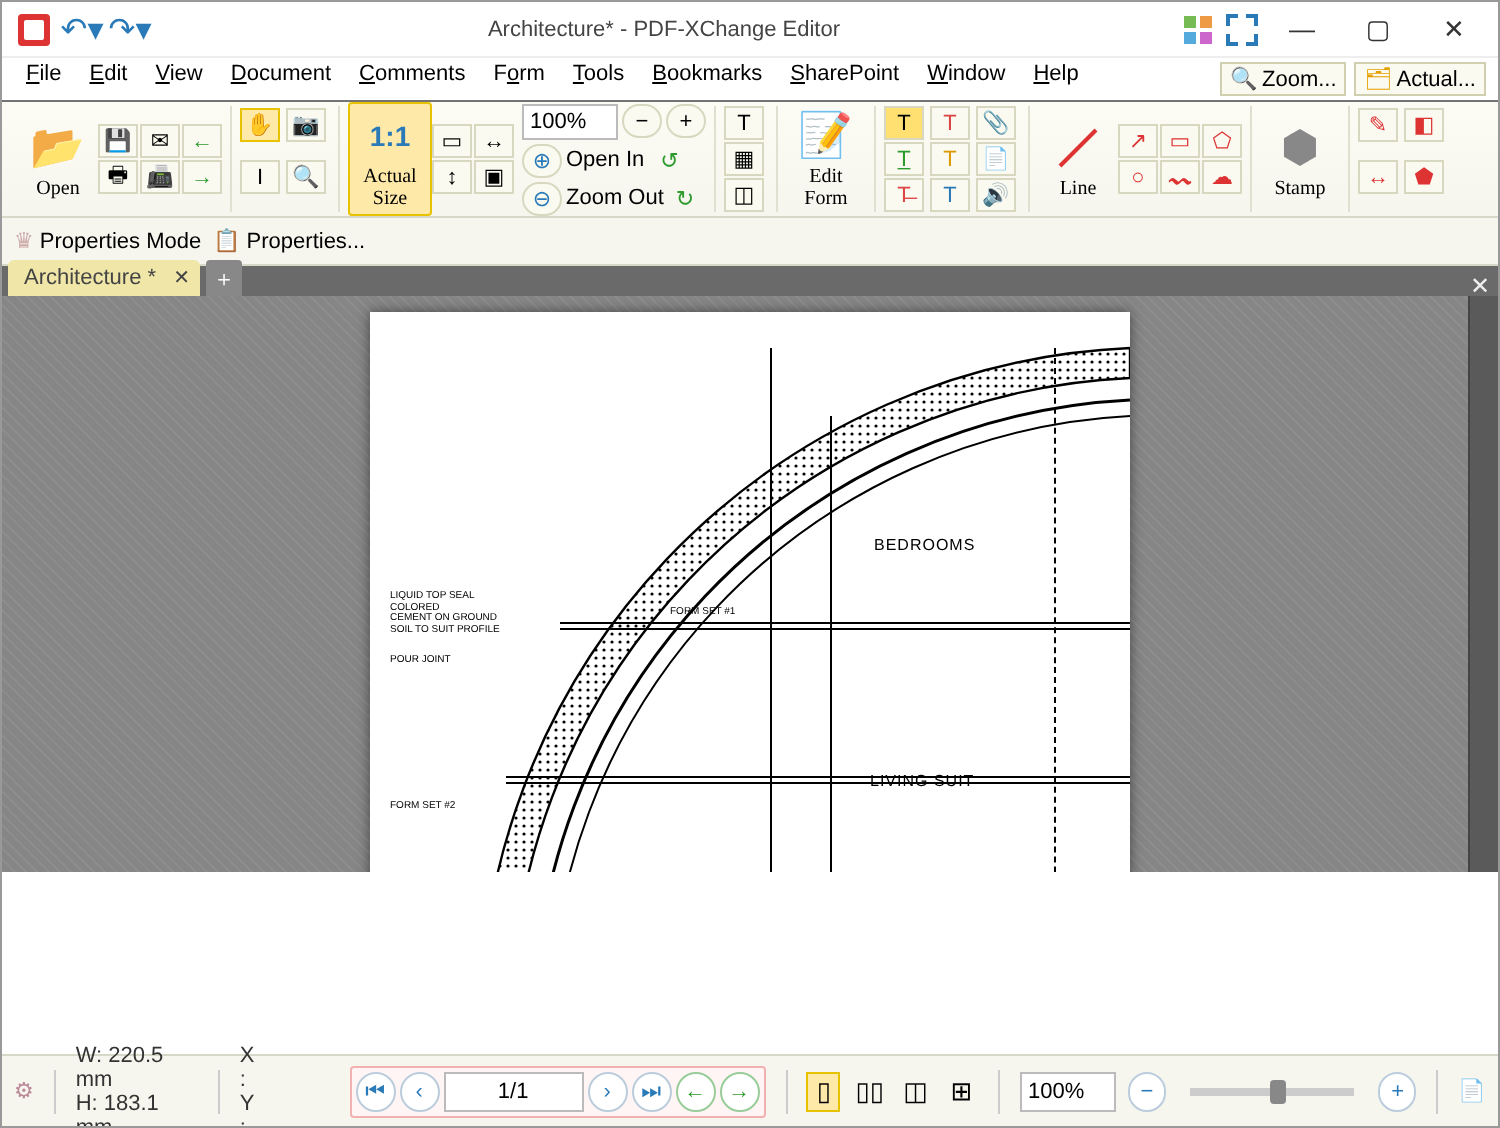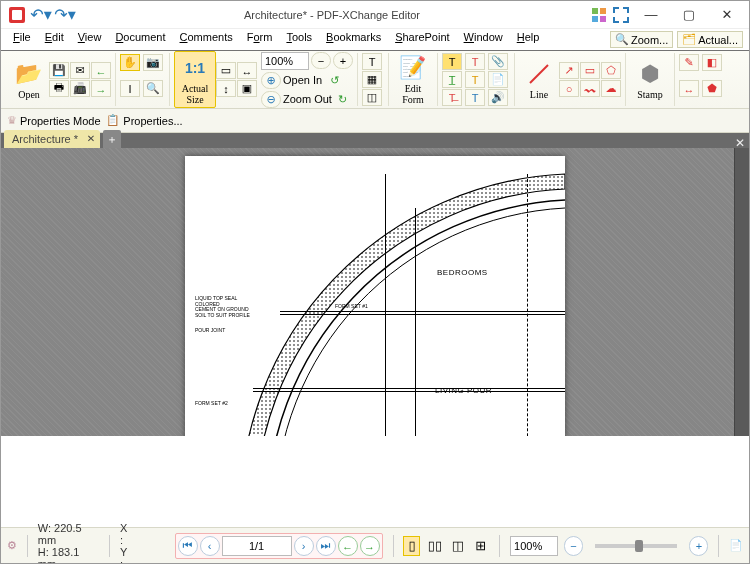--- a/index.html
+++ b/index.html
@@ -268,21 +268,21 @@
     <div class="hline" style="left:68px;right:0;top:232px;"></div>
     <div class="hline" style="left:68px;right:0;top:235px;"></div>
     <div class="hline" style="left:58px;right:0;top:305px;"></div>
     <div class="hline" style="left:58px;right:0;top:308px;"></div>
 
     <div class="vline" style="top:18px;bottom:0;left:200px;"></div>
     <div class="vline" style="top:52px;bottom:0;left:230px;"></div>
     <div class="vline dashed" style="top:18px;bottom:0;left:342px;"></div>
 
     <div class="roomlbl" style="left:252px;top:112px;">BEDROOMS</div>
-    <div class="roomlbl" style="left:250px;top:230px;">LIVING POUR</div>
+    <div class="roomlbl" style="left:250px;top:230px;">LIVING SUIT</div>
     <div class="roomlbl" style="left:252px;top:340px;">PROFILE</div>
 
     <div class="note" style="left:10px;top:140px;width:55px;">LIQUID TOP SEAL COLORED<br>CEMENT ON GROUND<br>SOIL TO SUIT PROFILE</div>
     <div class="note" style="left:10px;top:172px;">POUR JOINT</div>
     <div class="note" style="left:150px;top:148px;">FORM SET #1</div>
     <div class="note" style="left:10px;top:245px;">FORM SET #2</div>
     <div class="note" style="left:10px;top:300px;">POUR JOINT</div>
   </div>
   <div class="scrollbar"></div>
 </div>

